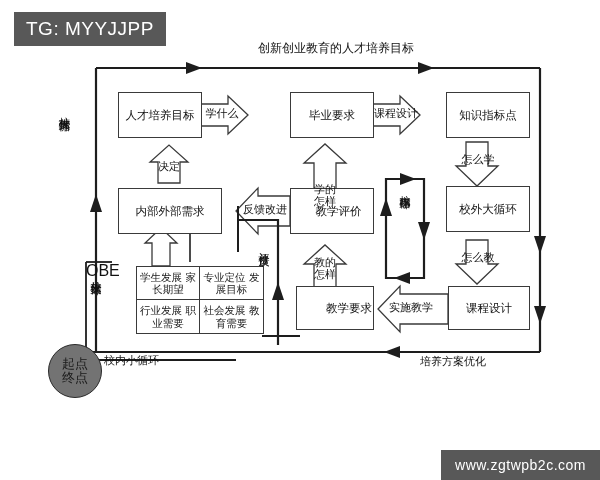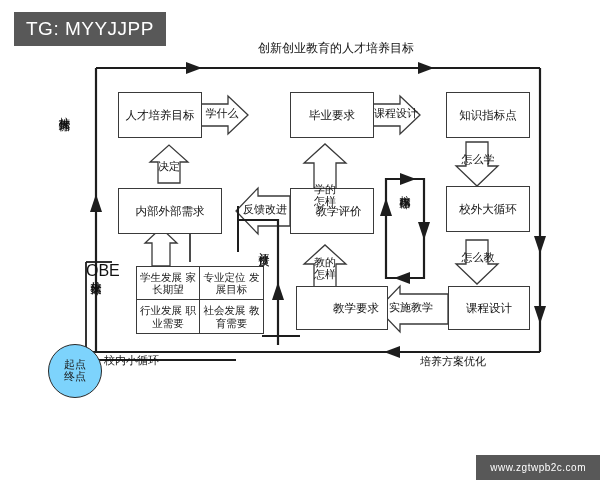--- a/index.html
+++ b/index.html
@@ -12,21 +12,21 @@
   .stage{position:absolute;inset:0;}
 
   
   .tag{
     position:absolute;background:#585858;color:#fff;
     font-size:19px;letter-spacing:.5px;
     padding:6px 12px;white-space:nowrap;
     font-family:"Liberation Sans",sans-serif;
   }
   #tag-top{left:14px;top:12px;}
-  #tag-bottom{right:0;bottom:0;padding:7px 14px;font-size:10px;}
+  #tag-bottom{right:0;bottom:0;padding:7px 14px;font-size:14px;}
   .box{
     position:absolute;box-sizing:border-box;
     border:1.4px solid #3a3a3a;background:#fff;
     display:flex;align-items:center;justify-content:center;
     text-align:left;line-height:1.12;
     font-family:"DejaVu Serif","Liberation Serif",serif;
     font-size:11.5px;color:#111;
   }
   .txt{
     position:absolute;white-space:pre;
@@ -40,23 +40,23 @@
     font-family:"DejaVu Serif","Liberation Serif",serif;
     font-size:11.5px;color:#111;letter-spacing:1px;line-height:1;
   }
   .arrowlbl{
     position:absolute;
     font-family:"DejaVu Serif","Liberation Serif",serif;
     font-size:11px;color:#111;white-space:pre;text-align:center;line-height:1.1;
   }
   .circle{
     position:absolute;border:1.6px solid #2a2a2a;border-radius:50%;
-    background:#7dd3fc;display:flex;align-items:center;justify-content:center;
+    background:#737373;display:flex;align-items:center;justify-content:center;
     text-align:right;line-height:1.1;
-    font-family:"DejaVu Serif","Liberation Serif",serif;font-size:11px;
+    font-family:"DejaVu Serif","Liberation Serif",serif;font-size:13px;
   }
   .caption{
     position:absolute;left:0;right:0;text-align:center;
     font-family:"DejaVu Sans","Liberation Sans",sans-serif;
     font-size:12.5px;font-weight:bold;color:#111;
   }
   svg.ov{position:absolute;left:0;top:0;width:600px;height:480px;overflow:visible;}
   .grid2{position:absolute;border:1.4px solid #3a3a3a;background:#fff;box-sizing:border-box;
          display:grid;grid-template-columns:1fr 1fr;grid-template-rows:1fr 1fr;}
   .grid2 > div{
@@ -144,21 +144,21 @@
   <div class="box" style="left:290px;top:92px;width:84px;height:46px;">毕业要求</div>
 
   <div class="box" style="left:446px;top:92px;width:84px;height:46px;">知识指标点</div>
 
   <div class="box" style="left:118px;top:188px;width:104px;height:46px;">内部外部需求</div>
 
   <div class="box" style="left:290px;top:188px;width:84px;height:46px;padding-left:13px;">教学评价</div>
 
   <div class="box" style="left:446px;top:186px;width:84px;height:46px;">校外大循环</div>
 
-  <div class="box" style="left:296px;top:286px;width:92px;height:44px;padding-left:28px;">教学要求</div>
+  <div class="box" style="left:296px;top:286px;width:78px;height:44px;padding-left:28px;">教学要求</div>
 
   <div class="box" style="left:448px;top:286px;width:82px;height:44px;">课程设计</div>
 
   <div class="grid2" style="left:112px;top:266px;width:128px;height:68px;margin-left:24px;">
     <div>学生发展
 家长期望</div>
     <div>专业定位
 发展目标</div>
     <div>行业发展
 职业需要</div>

